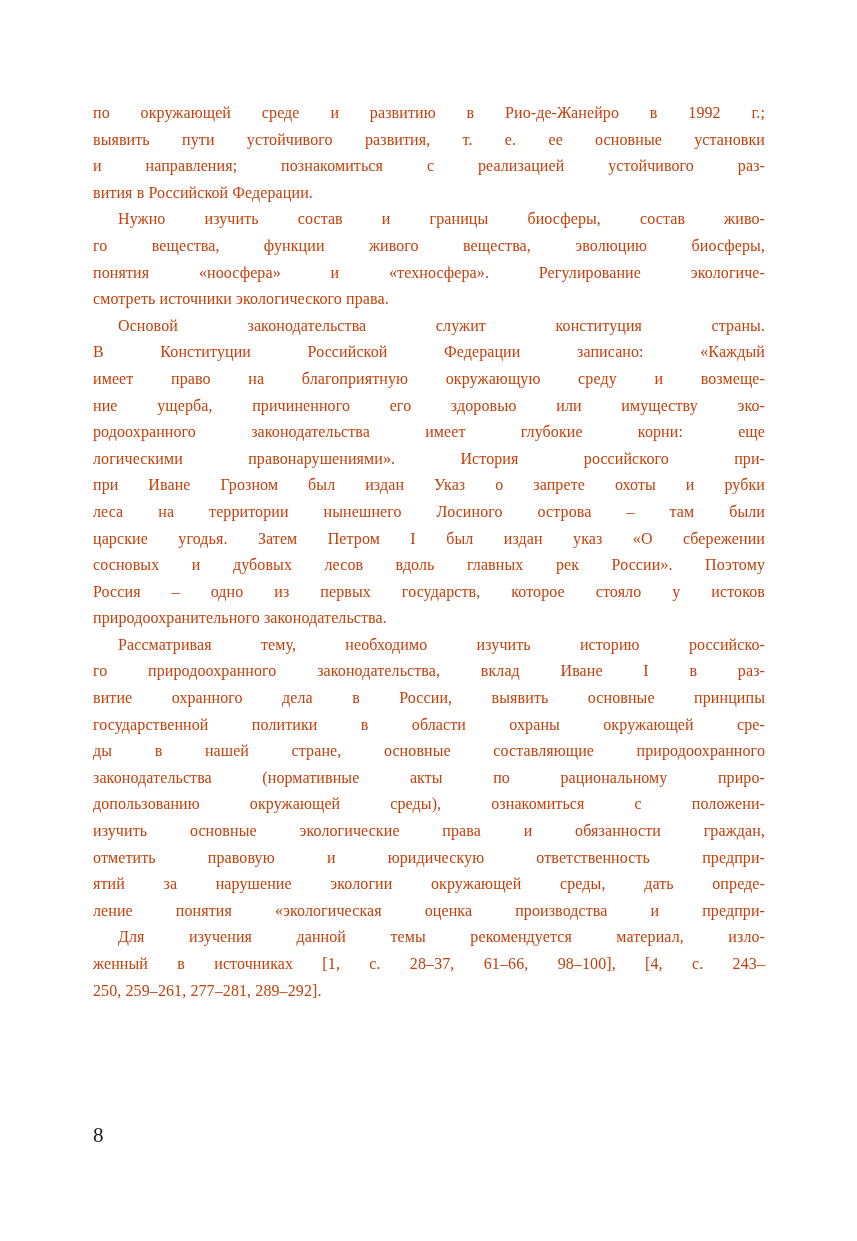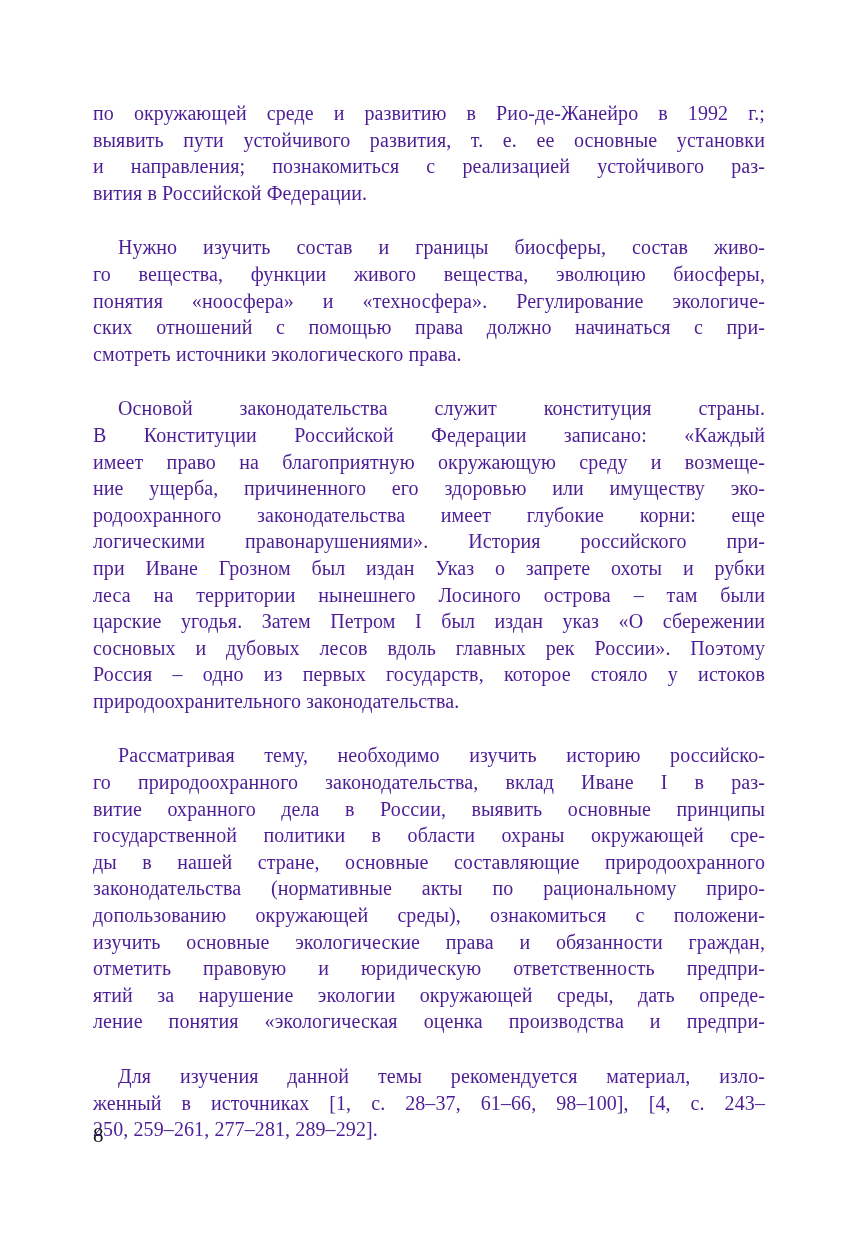--- a/index.html
+++ b/index.html
@@ -23,30 +23,29 @@
     left: 93px;
     top: 100px;
     width: 672px;
   }
   .para {
     margin: 0;
     padding: 0;
   }
   .line {
     font-family: "Liberation Serif", "DejaVu Serif", serif;
-    font-size: 20px;
+    font-size: 16px;
     line-height: 26.6px;
-    color: #4c1d95;
+    color: #c2410c;
     text-align: justify;
     text-align-last: justify;
     letter-spacing: 0.1px;
   }
   .line.indent {
     text-indent: 25px;
-    margin-top: 28px;
   }
   .line.last {
     text-align-last: left;
   }
   .page-number {
     position: absolute;
     left: 93px;
     top: 1122px;
     font-family: "Liberation Serif", "DejaVu Serif", serif;
     font-size: 21px;
@@ -62,21 +61,20 @@
       <div class="para">
         <div class="line">по окружающей среде и развитию в Рио-де-Жанейро в 1992 г.;</div>
         <div class="line">выявить пути устойчивого развития, т. е. ее основные установки</div>
         <div class="line">и направления; познакомиться с реализацией устойчивого раз-</div>
         <div class="line last">вития в Российской Федерации.</div>
       </div>
       <div class="para">
         <div class="line indent">Нужно изучить состав и границы биосферы, состав живо-</div>
         <div class="line">го вещества, функции живого вещества, эволюцию биосферы,</div>
         <div class="line">понятия «ноосфера» и «техносфера». Регулирование экологиче-</div>
-        <div class="line">ских отношений с помощью права должно начинаться с при-</div>
         <div class="line last">смотреть источники экологического права.</div>
       </div>
       <div class="para">
         <div class="line indent">Основой законодательства служит конституция страны.</div>
         <div class="line">В Конституции Российской Федерации записано: «Каждый</div>
         <div class="line">имеет право на благоприятную окружающую среду и возмеще-</div>
         <div class="line">ние ущерба, причиненного его здоровью или имуществу эко-</div>
         <div class="line">родоохранного законодательства имеет глубокие корни: еще</div>
         <div class="line">логическими правонарушениями». История российского при-</div>
         <div class="line">при Иване Грозном был издан Указ о запрете охоты и рубки</div>

